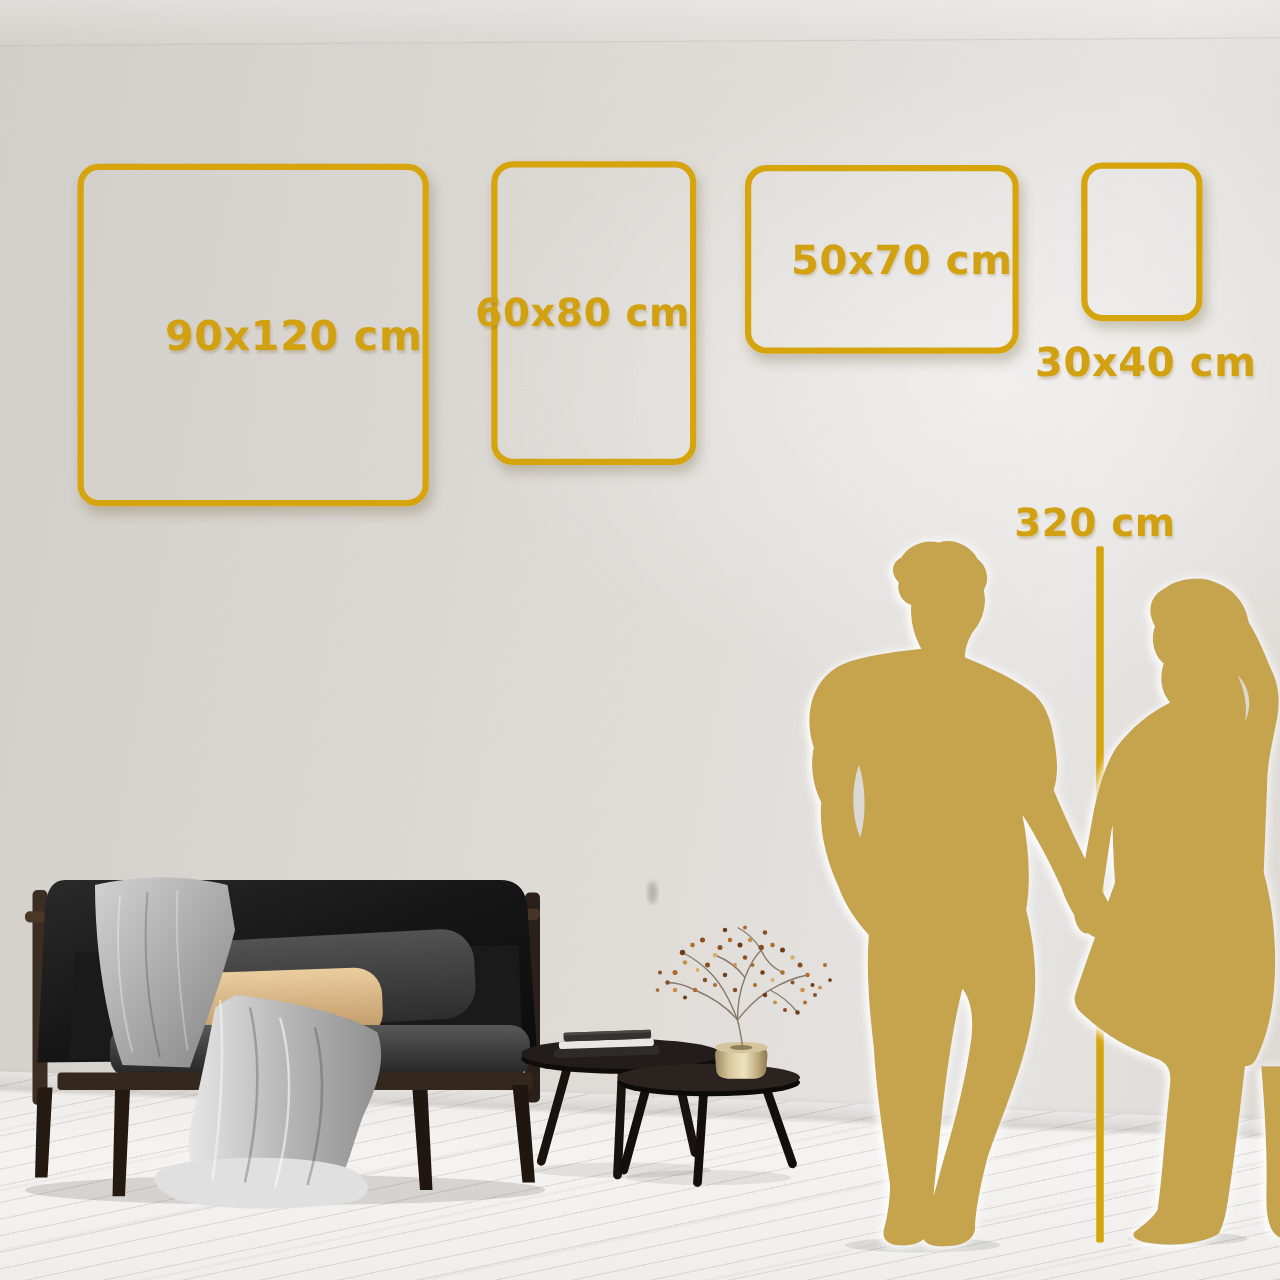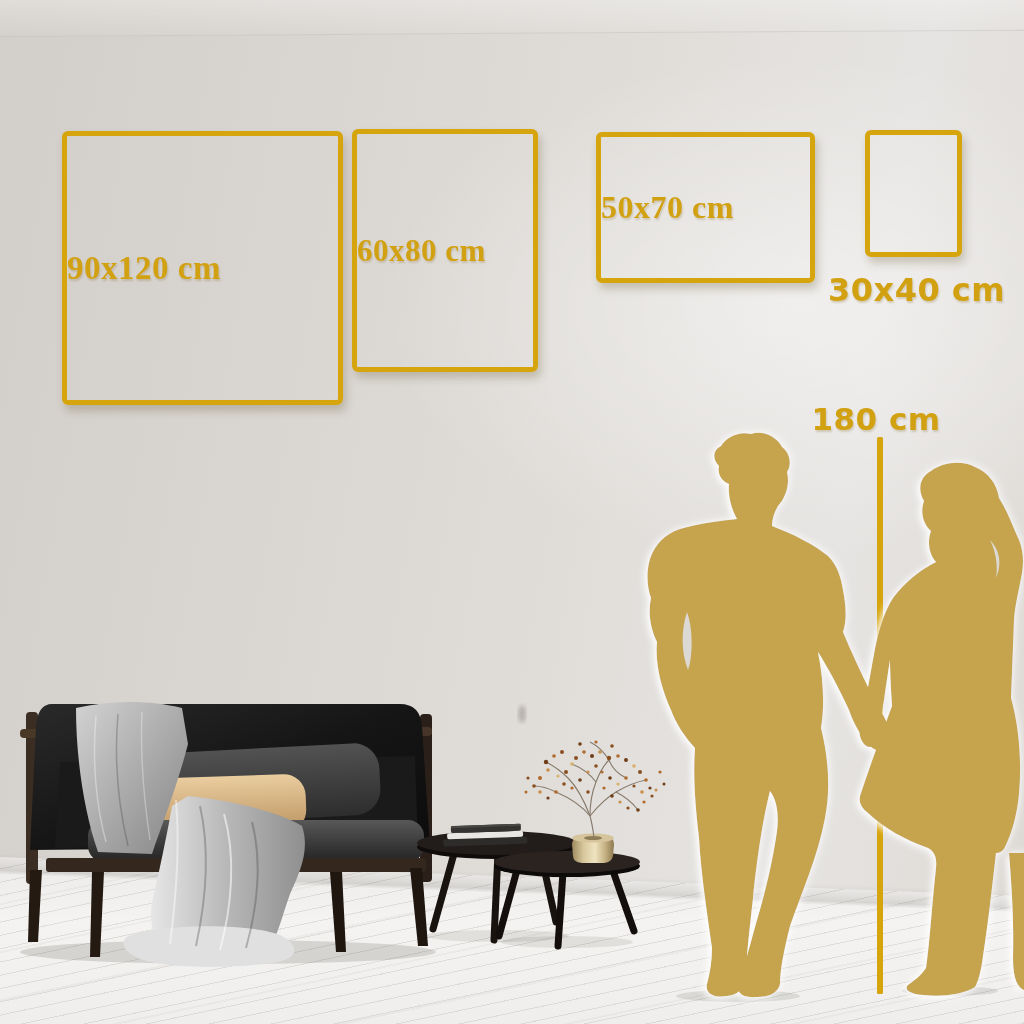--- a/index.html
+++ b/index.html
@@ -28,31 +28,31 @@
       linear-gradient(180deg,#eceae8 855px,#f4f3f1 920px,#efeeec 1024px);
   }
   #baseboard{
     left:-4px;top:853px;width:1060px;height:22px;
     background:linear-gradient(180deg,rgba(0,0,0,0) 0,rgba(70,65,60,0.10) 55%,rgba(70,65,60,0.16) 78%,rgba(255,255,255,0.25) 100%);
     transform:rotate(2.12deg);transform-origin:left top;
   }
   #scene-svg{left:0;top:0;width:1024px;height:1024px;}
   
   .size-frame{
-    box-sizing:border-box;border:5px solid #d6a40d;border-radius:6px;
+    box-sizing:border-box;border:5px solid #d6a40d;border-radius:17px;
     box-shadow:3px 6px 9px rgba(105,90,45,0.28);
-    display:flex;align-items:center;justify-content:flex-start;font-family:Liberation Serif, serif;
+    display:flex;align-items:center;justify-content:flex-end;
   }
   .gold-text{
     color:#d2a112;font-weight:700;letter-spacing:0.5px;
     text-shadow:1px 2px 2px rgba(130,105,35,0.25);
     white-space:nowrap;
   }
   #frame-90x120{left:62px;top:131px;width:281px;height:274px;}
-  #frame-60x80 {left:352px;top:129px;width:186px;height:243px;}
+  #frame-60x80 {left:393px;top:129px;width:164px;height:243px;}
   #frame-50x70 {left:596px;top:132px;width:219px;height:151px;}
   #frame-30x40 {left:865px;top:130px;width:97px;height:127px;}
   #frame-90x120 .gold-text{font-size:33px;}
   #frame-60x80  .gold-text{font-size:31px;}
   #frame-50x70  .gold-text{font-size:32px;}
   #label-30x40{left:828px;top:271px;width:170px;text-align:left;font-size:32px;}
   #label-180cm{left:806px;top:401px;width:140px;text-align:center;font-size:31px;}
 </style>
 </head>
 <body>
@@ -282,15 +282,15 @@
   </div>
   <div id="frame-60x80" class="abs size-frame">
     <span class="gold-text">60x80 cm</span>
   </div>
   <div id="frame-50x70" class="abs size-frame">
     <span class="gold-text">50x70 cm</span>
   </div>
   <div id="frame-30x40" class="abs size-frame"></div>
   <div id="label-30x40" class="abs gold-text">30x40 cm</div>
 
-  <div id="label-180cm" class="abs gold-text">180 cm</div>
+  <div id="label-180cm" class="abs gold-text">320 cm</div>
 
 </div>
 
 </body></html>

